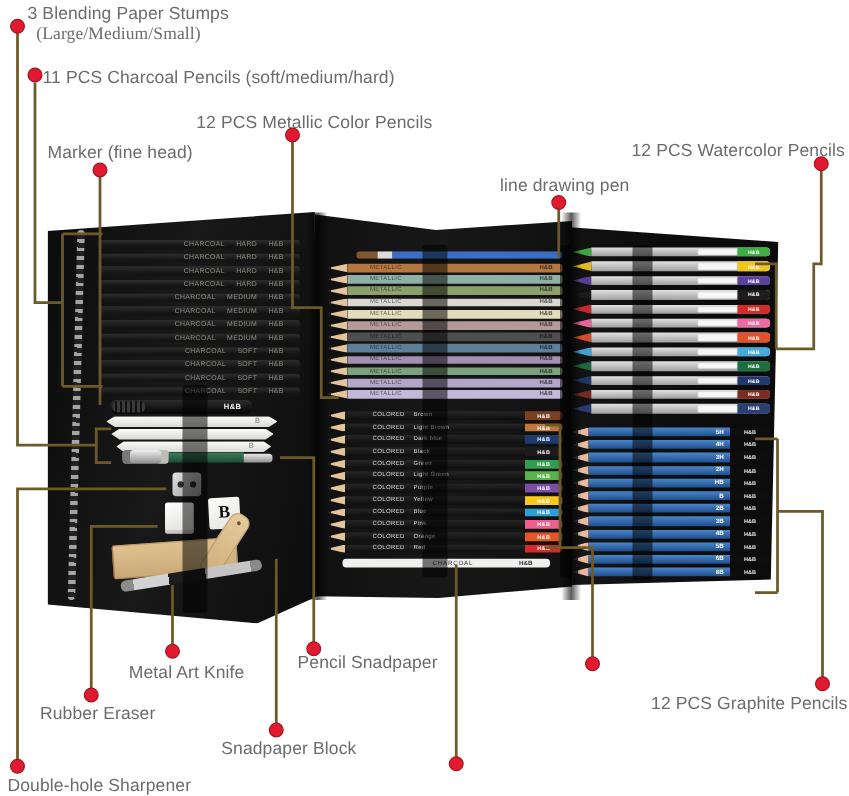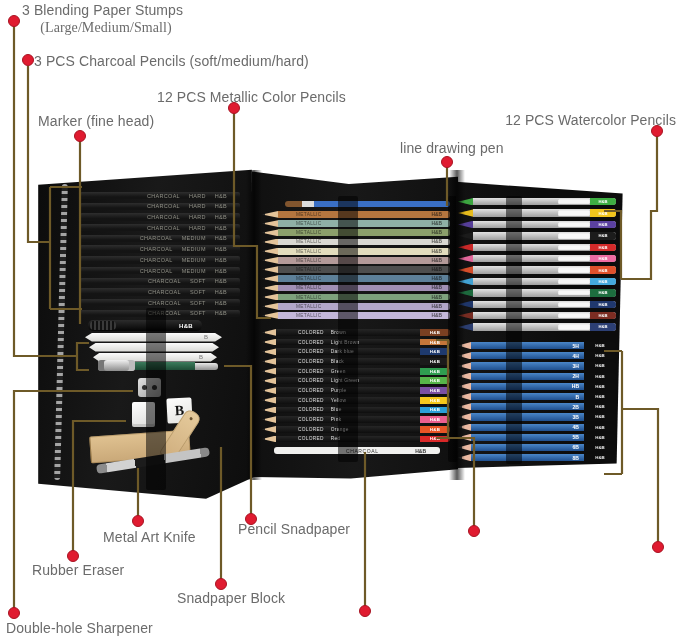--- a/index.html
+++ b/index.html
@@ -1,19 +1,19 @@
 <!DOCTYPE html>
 <html><head>
 <meta charset="utf-8">
 <style>
   html,body{margin:0;padding:0;background:#fff;}
   .scene{position:relative;width:679px;height:637px;background:#fff;overflow:hidden;
          font-family:"Liberation Sans",sans-serif;}
   
-  .lbl{position:absolute;font-size:14px;line-height:1.32;color:#6b6b6b;white-space:nowrap;letter-spacing:.1px;text-align:center;}
+  .lbl{position:absolute;font-size:14px;line-height:1.32;color:#6b6b6b;white-space:nowrap;letter-spacing:.1px;}
   .lbl .ind{padding-left:7px;font-family:Liberation Serif, serif;}
   
   .leaders{position:absolute;left:0;top:0;pointer-events:none;}
   .leaders path{fill:none;stroke:#6e5a28;stroke-width:2.2;}
   .leaders circle{fill:#e01b30;stroke:#a81322;stroke-width:1;}
   
   .panel{position:absolute;}
   .panel-left{left:36px;top:168px;width:218px;height:334px;
     background:linear-gradient(100deg,#0b0b0b,#191919 45%,#0d0d0d);
     clip-path:polygon(1% 5%,99% 0.5%,100% 92.5%,78% 99%,1% 94.5%);}
@@ -686,24 +686,25 @@
     <circle cx="14" cy="613" r="5.5"></circle>
     <circle cx="365" cy="611" r="5.5"></circle>
     <circle cx="474" cy="531" r="5.5"></circle>
     <circle cx="658" cy="547" r="5.5"></circle>
   </svg>
 
   <div class="lbl" style="left:22px;top:1px">
     <div>3 Blending Paper Stumps</div>
     <div class="ind">(Large/Medium/Small)</div>
   </div>
-  <div class="lbl" style="left:34px;top:52px">3 PCS Charcoal Pencils (soft/medium/hard)</div>
+  <div class="lbl" style="left:34px;top:52px">11 PCS Charcoal Pencils (soft/medium/hard)</div>
   <div class="lbl" style="left:157px;top:88px">12 PCS Metallic Color Pencils</div>
   <div class="lbl" style="left:38px;top:112px">Marker (fine head)</div>
   <div class="lbl" style="left:400px;top:139px">line drawing pen</div>
   <div class="lbl" style="right:3px;top:111px">12 PCS Watercolor Pencils</div>
   <div class="lbl" style="left:103px;top:528px">Metal Art Knife</div>
   <div class="lbl" style="left:238px;top:520px">Pencil Snadpaper</div>
   <div class="lbl" style="left:32px;top:561px">Rubber Eraser</div>
   <div class="lbl" style="left:177px;top:589px">Snadpaper Block</div>
   <div class="lbl" style="left:6px;top:619px">Double-hole Sharpener</div>
+  <div class="lbl" style="right:1px;top:553px">12 PCS Graphite Pencils</div>
 
 </div>
 
 </body></html>

